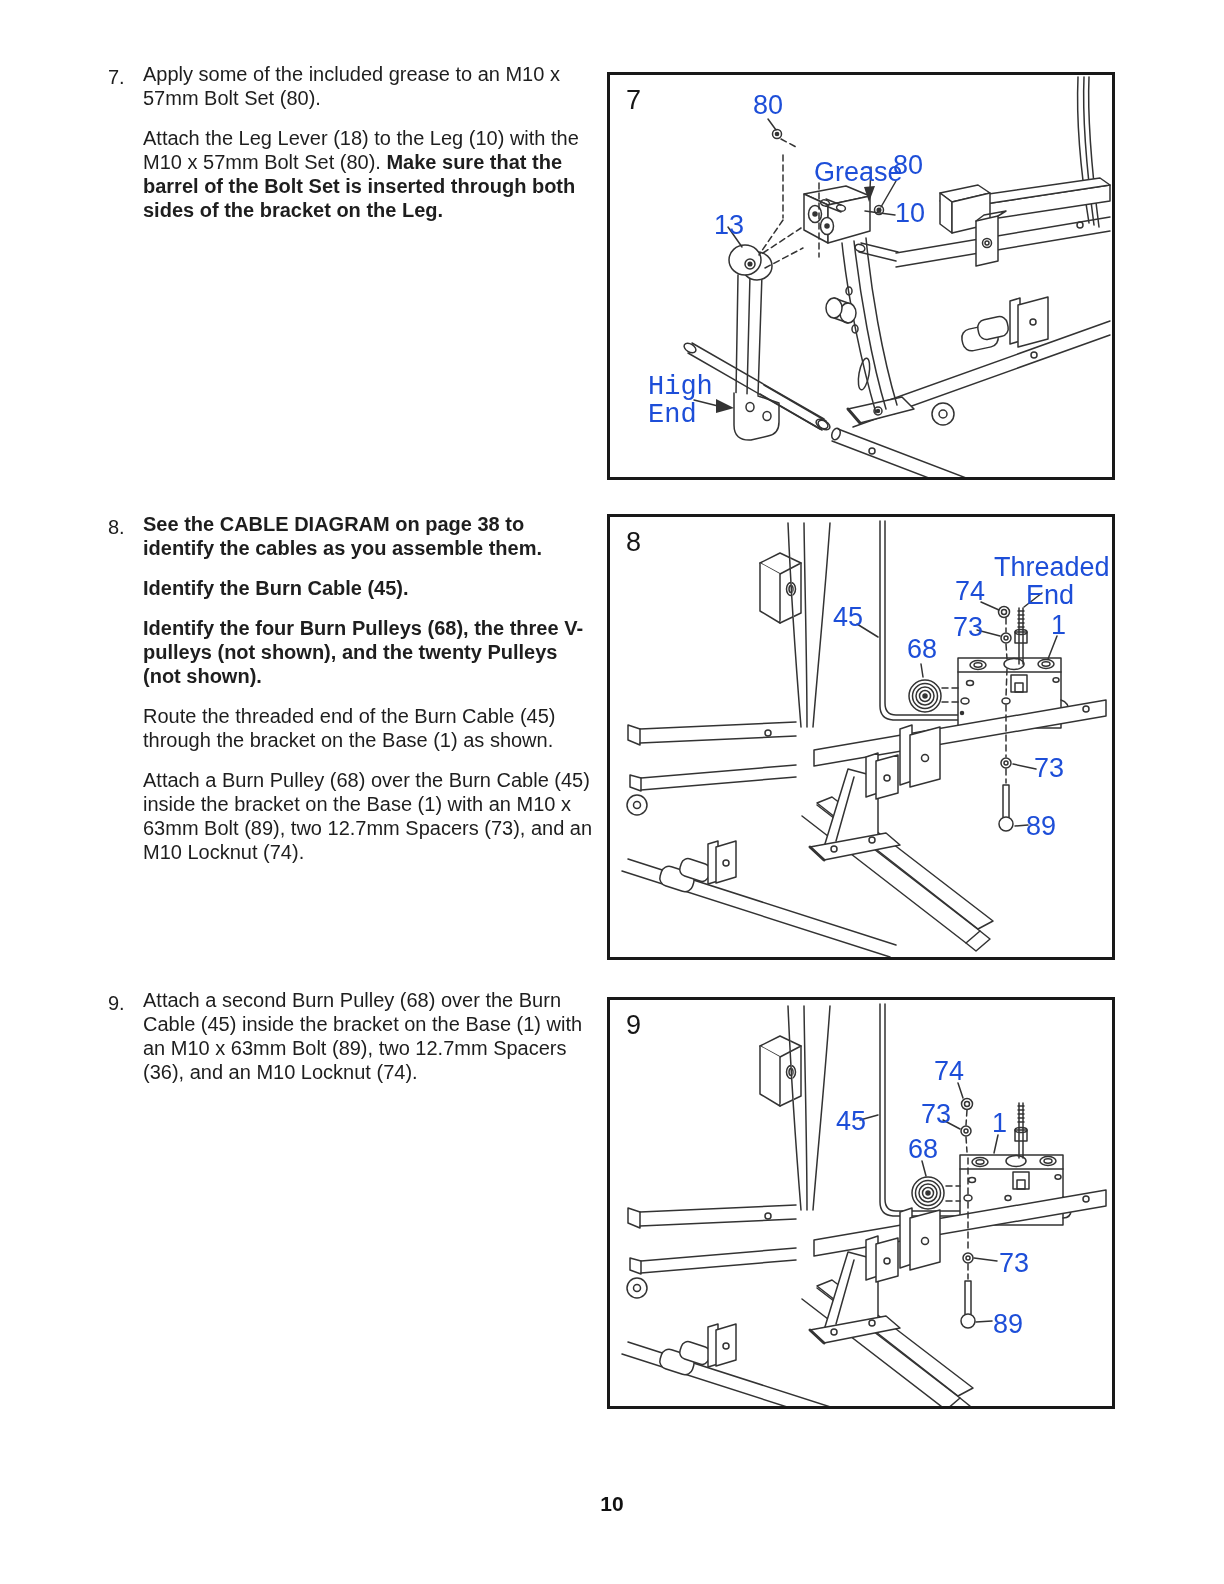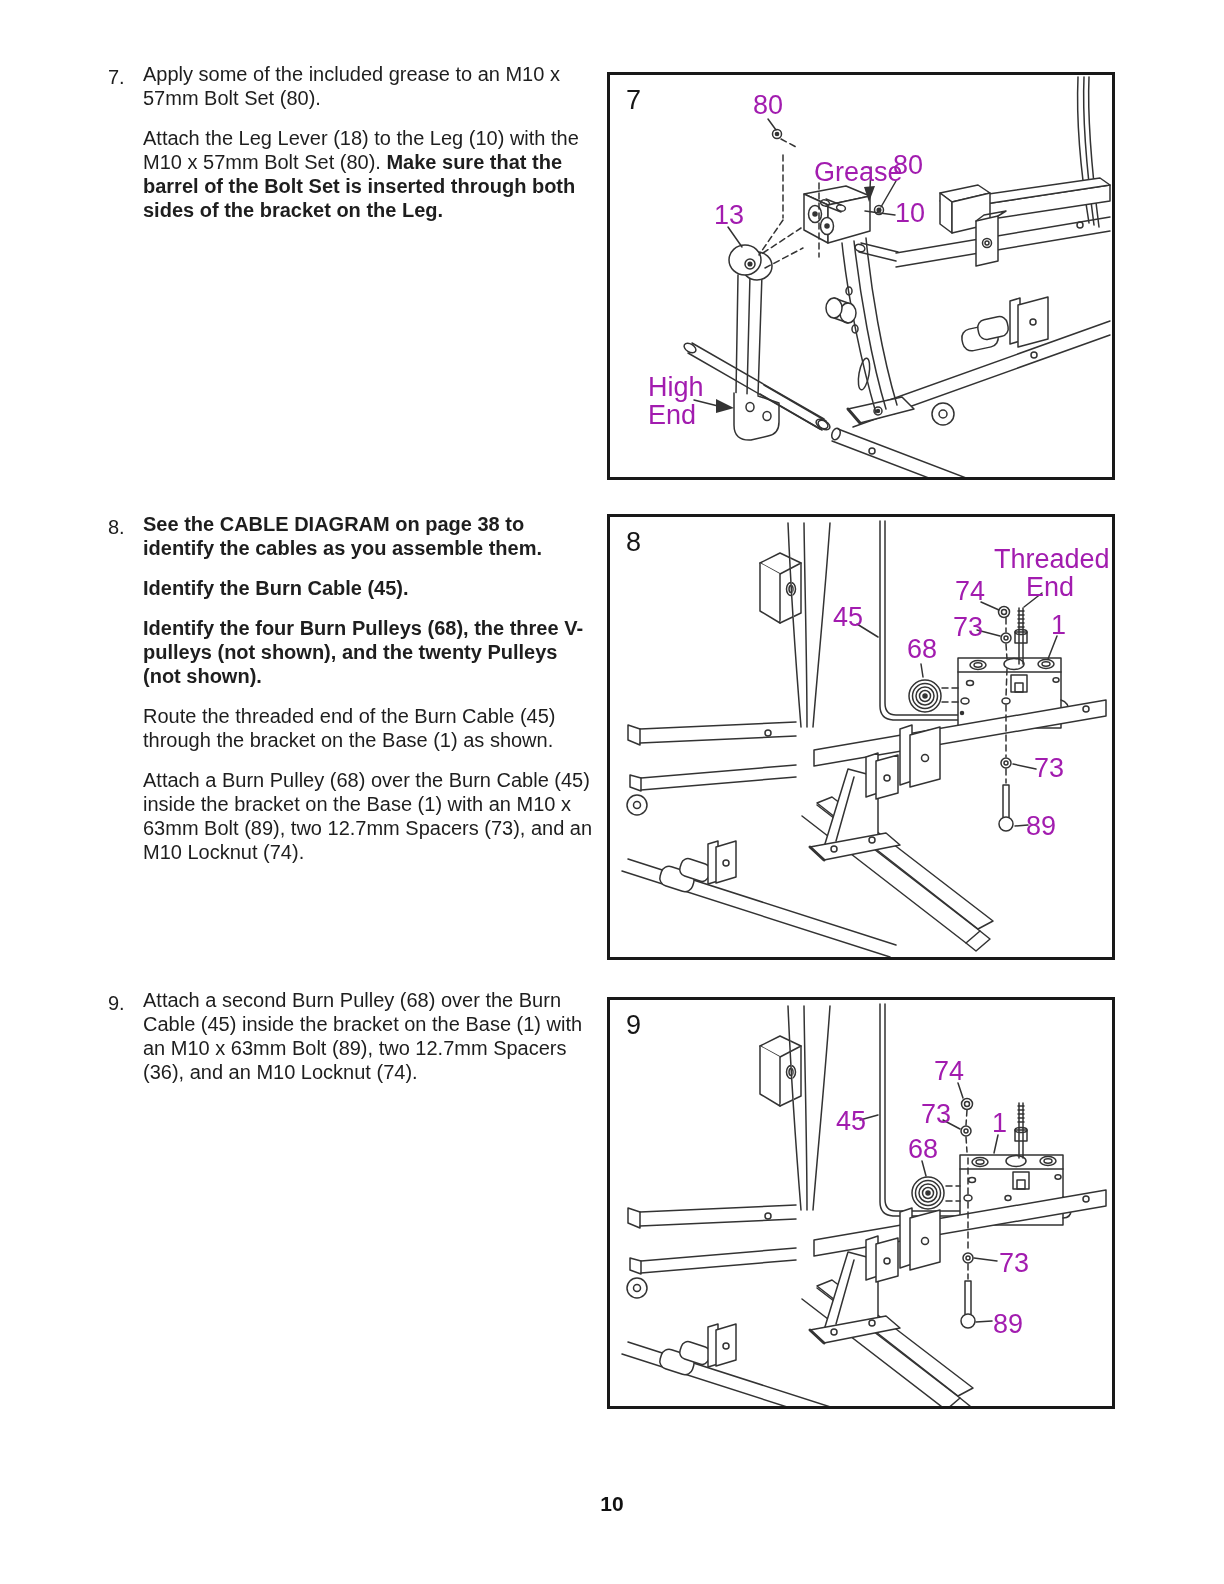--- a/index.html
+++ b/index.html
@@ -6,21 +6,21 @@
   .page{position:relative;width:1224px;height:1584px;background:#ffffff;
         font-family:"Liberation Sans",sans-serif;color:#1e1e1e;overflow:hidden;margin:0 auto;}
   .step{position:absolute;left:108px;display:flex;}
   .step-num{width:35px;font-size:20px;line-height:31px;flex:none;}
   .step-body{width:452px;font-size:20px;line-height:24px;}
   .step-body p{margin:0 0 16px 0;}
   .step-body b{font-weight:bold;}
   .fig{position:absolute;left:607px;width:508px;border:3px solid #181818;background:#fff;box-sizing:border-box;}
   .fig svg{position:absolute;left:0;top:0;display:block;}
   .fignum{position:absolute;left:16px;top:10px;font-size:27px;color:#161616;}
-  .callout{position:absolute;font-size:27px;color:#a21caf;white-space:nowrap;line-height:1.05;}
+  .callout{position:absolute;font-size:27px;color:#1d4ed8;white-space:nowrap;line-height:1.05;}
   .callout.wrap{white-space:normal;text-align:center;}
   .callout.leftwrap{white-space:normal;text-align:left;}
   .pageno{position:absolute;left:0;top:1492px;width:1224px;text-align:center;
           font-size:21px;font-weight:bold;color:#111;}
 </style>
 </head>
 <body>
 
 <div class="page">
 
@@ -166,23 +166,23 @@
 
         <path d="M84,325 L108,331"></path>
       </g>
       <polygon points="254,112 265,111 259,127" fill="#333"></polygon>
       <polygon points="106,324 106,338 124,333" fill="#333"></polygon>
     </svg>
     <span class="fignum">7</span>
     <span class="callout" style="left:143px;top:16px;">80</span>
     <span class="callout" style="left:204px;top:58px;margin-top:25px;">Grease</span>
     <span class="callout" style="left:283px;top:76px;">80</span>
-    <span class="callout" style="left:104px;top:126px;">13</span>
+    <span class="callout" style="left:104px;top:136px;">13</span>
     <span class="callout" style="left:285px;top:124px;">10</span>
-    <span class="callout leftwrap" style="left:38px;top:298px;width:76px;">High End</span>
+    <span class="callout leftwrap" style="left:38px;top:298px;width:76px;font-family:Liberation Mono, monospace;">High End</span>
   </figure>
 
   <figure class="fig" style="top:514px;height:446px;margin:0;">
     <svg width="502" height="440" viewBox="0 0 502 440">
       <g stroke="#333" fill="none" stroke-width="1.5" stroke-linecap="round" stroke-linejoin="round">
 
         <path d="M150,46 L170,36 L191,46 L170,57 Z" fill="#fff"></path>
         <path d="M150,46 L150,94 L170,106 L170,57" fill="#fff"></path>
         <path d="M191,46 L191,96 L170,106" fill="#fff"></path>
         <ellipse cx="181" cy="72" rx="4.5" ry="6.5"></ellipse>
@@ -286,21 +286,21 @@
         <path d="M371,85 L389,93"></path>
         <path d="M367,113 L390,119"></path>
         <path d="M247,107 L268,120"></path>
         <path d="M311,147 L313,160"></path>
         <path d="M447,119 L438,142"></path>
         <path d="M426,252 L403,247"></path>
         <path d="M418,308 L405,309"></path>
       </g>
     </svg>
     <span class="fignum">8</span>
-    <span class="callout wrap" style="left:384px;top:28px;width:112px;">Threaded End</span>
+    <span class="callout wrap" style="left:384px;top:36px;width:112px;">Threaded End</span>
     <span class="callout" style="left:345px;top:60px;">74</span>
     <span class="callout" style="left:223px;top:86px;">45</span>
     <span class="callout" style="left:343px;top:96px;">73</span>
     <span class="callout" style="left:441px;top:94px;">1</span>
     <span class="callout" style="left:297px;top:118px;">68</span>
     <span class="callout" style="left:424px;top:237px;">73</span>
     <span class="callout" style="left:416px;top:295px;">89</span>
   </figure>
 
   <figure class="fig" style="top:997px;height:412px;margin:0;">

